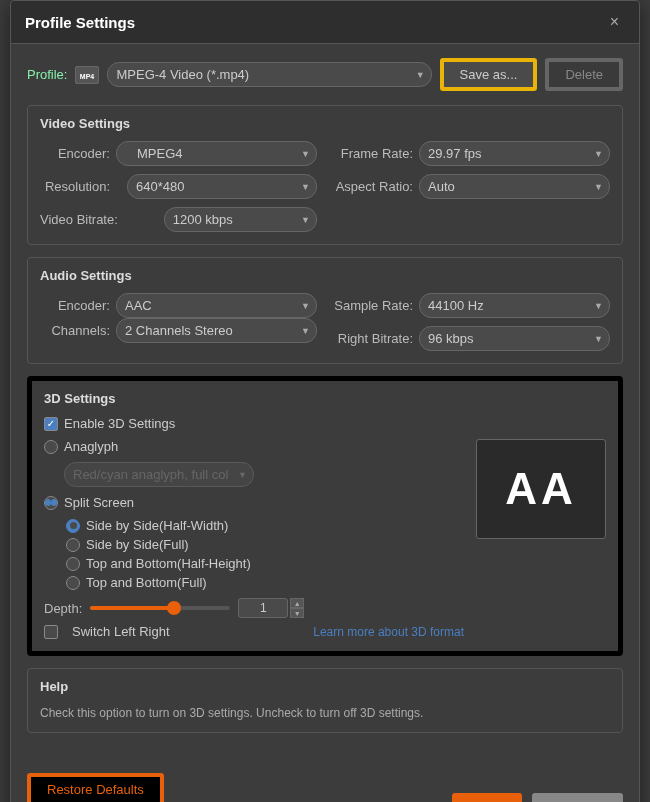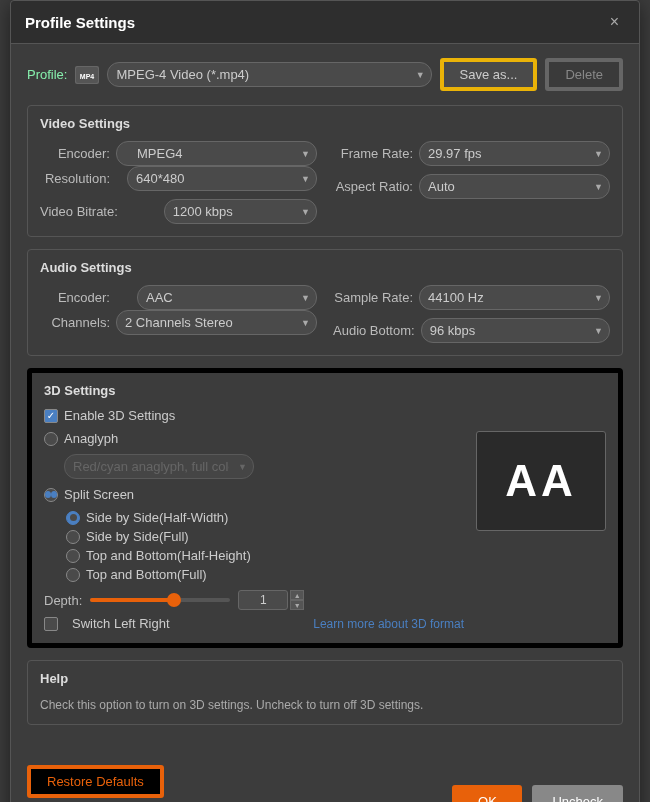--- a/index.html
+++ b/index.html
@@ -408,21 +408,21 @@
           <div class="field-row">
             <span class="field-label field-label-left">Encoder:</span>
             <div class="select-wrap" style="flex:1;">
               <select style="width:100%;padding-left:20px;">
                 <option>MPEG4</option>
                 <option>H.264</option>
                 <option>H.265</option>
               </select>
             </div>
           </div>
-          <div class="field-row" style="margin-top:0;gap:17px;">
+          <div class="field-row" style="margin-top:8px;gap:17px;">
             <span class="field-label field-label-left">Resolution:</span>
             <div class="select-wrap" style="flex:1;">
               <select style="width:100%;">
                 <option>640*480</option>
                 <option>1280*720</option>
                 <option>1920*1080</option>
               </select>
             </div>
           </div>
           <div class="field-row" style="margin-top:8px;">
@@ -463,21 +463,21 @@
       </div>
     </div>
 
     <div class="section">
       <div class="section-title">Audio Settings</div>
       <div class="settings-grid">
 
         <div>
           <div class="field-row">
             <span class="field-label field-label-left">Encoder:</span>
-            <div class="select-wrap" style="flex:1;margin-left:21px;">
+            <div class="select-wrap" style="flex:1;">
               <select style="width:100%;">
                 <option>AAC</option>
                 <option>MP3</option>
                 <option>OGG</option>
               </select>
             </div>
           </div>
           <div class="field-row" style="">
             <span class="field-label field-label-left">Channels:</span>
             <div class="select-wrap" style="flex:1;">
@@ -495,21 +495,21 @@
             <span class="field-label">Sample Rate:</span>
             <div class="select-wrap" style="flex:1;">
               <select style="width:100%;">
                 <option>44100 Hz</option>
                 <option>48000 Hz</option>
                 <option>22050 Hz</option>
               </select>
             </div>
           </div>
           <div class="field-row" style="margin-top:8px;">
-            <span class="field-label">Audio Bottom:</span>
+            <span class="field-label">Right Bitrate:</span>
             <div class="select-wrap" style="flex:1;">
               <select style="width:100%;">
                 <option>96 kbps</option>
                 <option>128 kbps</option>
                 <option>192 kbps</option>
                 <option>320 kbps</option>
               </select>
             </div>
           </div>
         </div>

